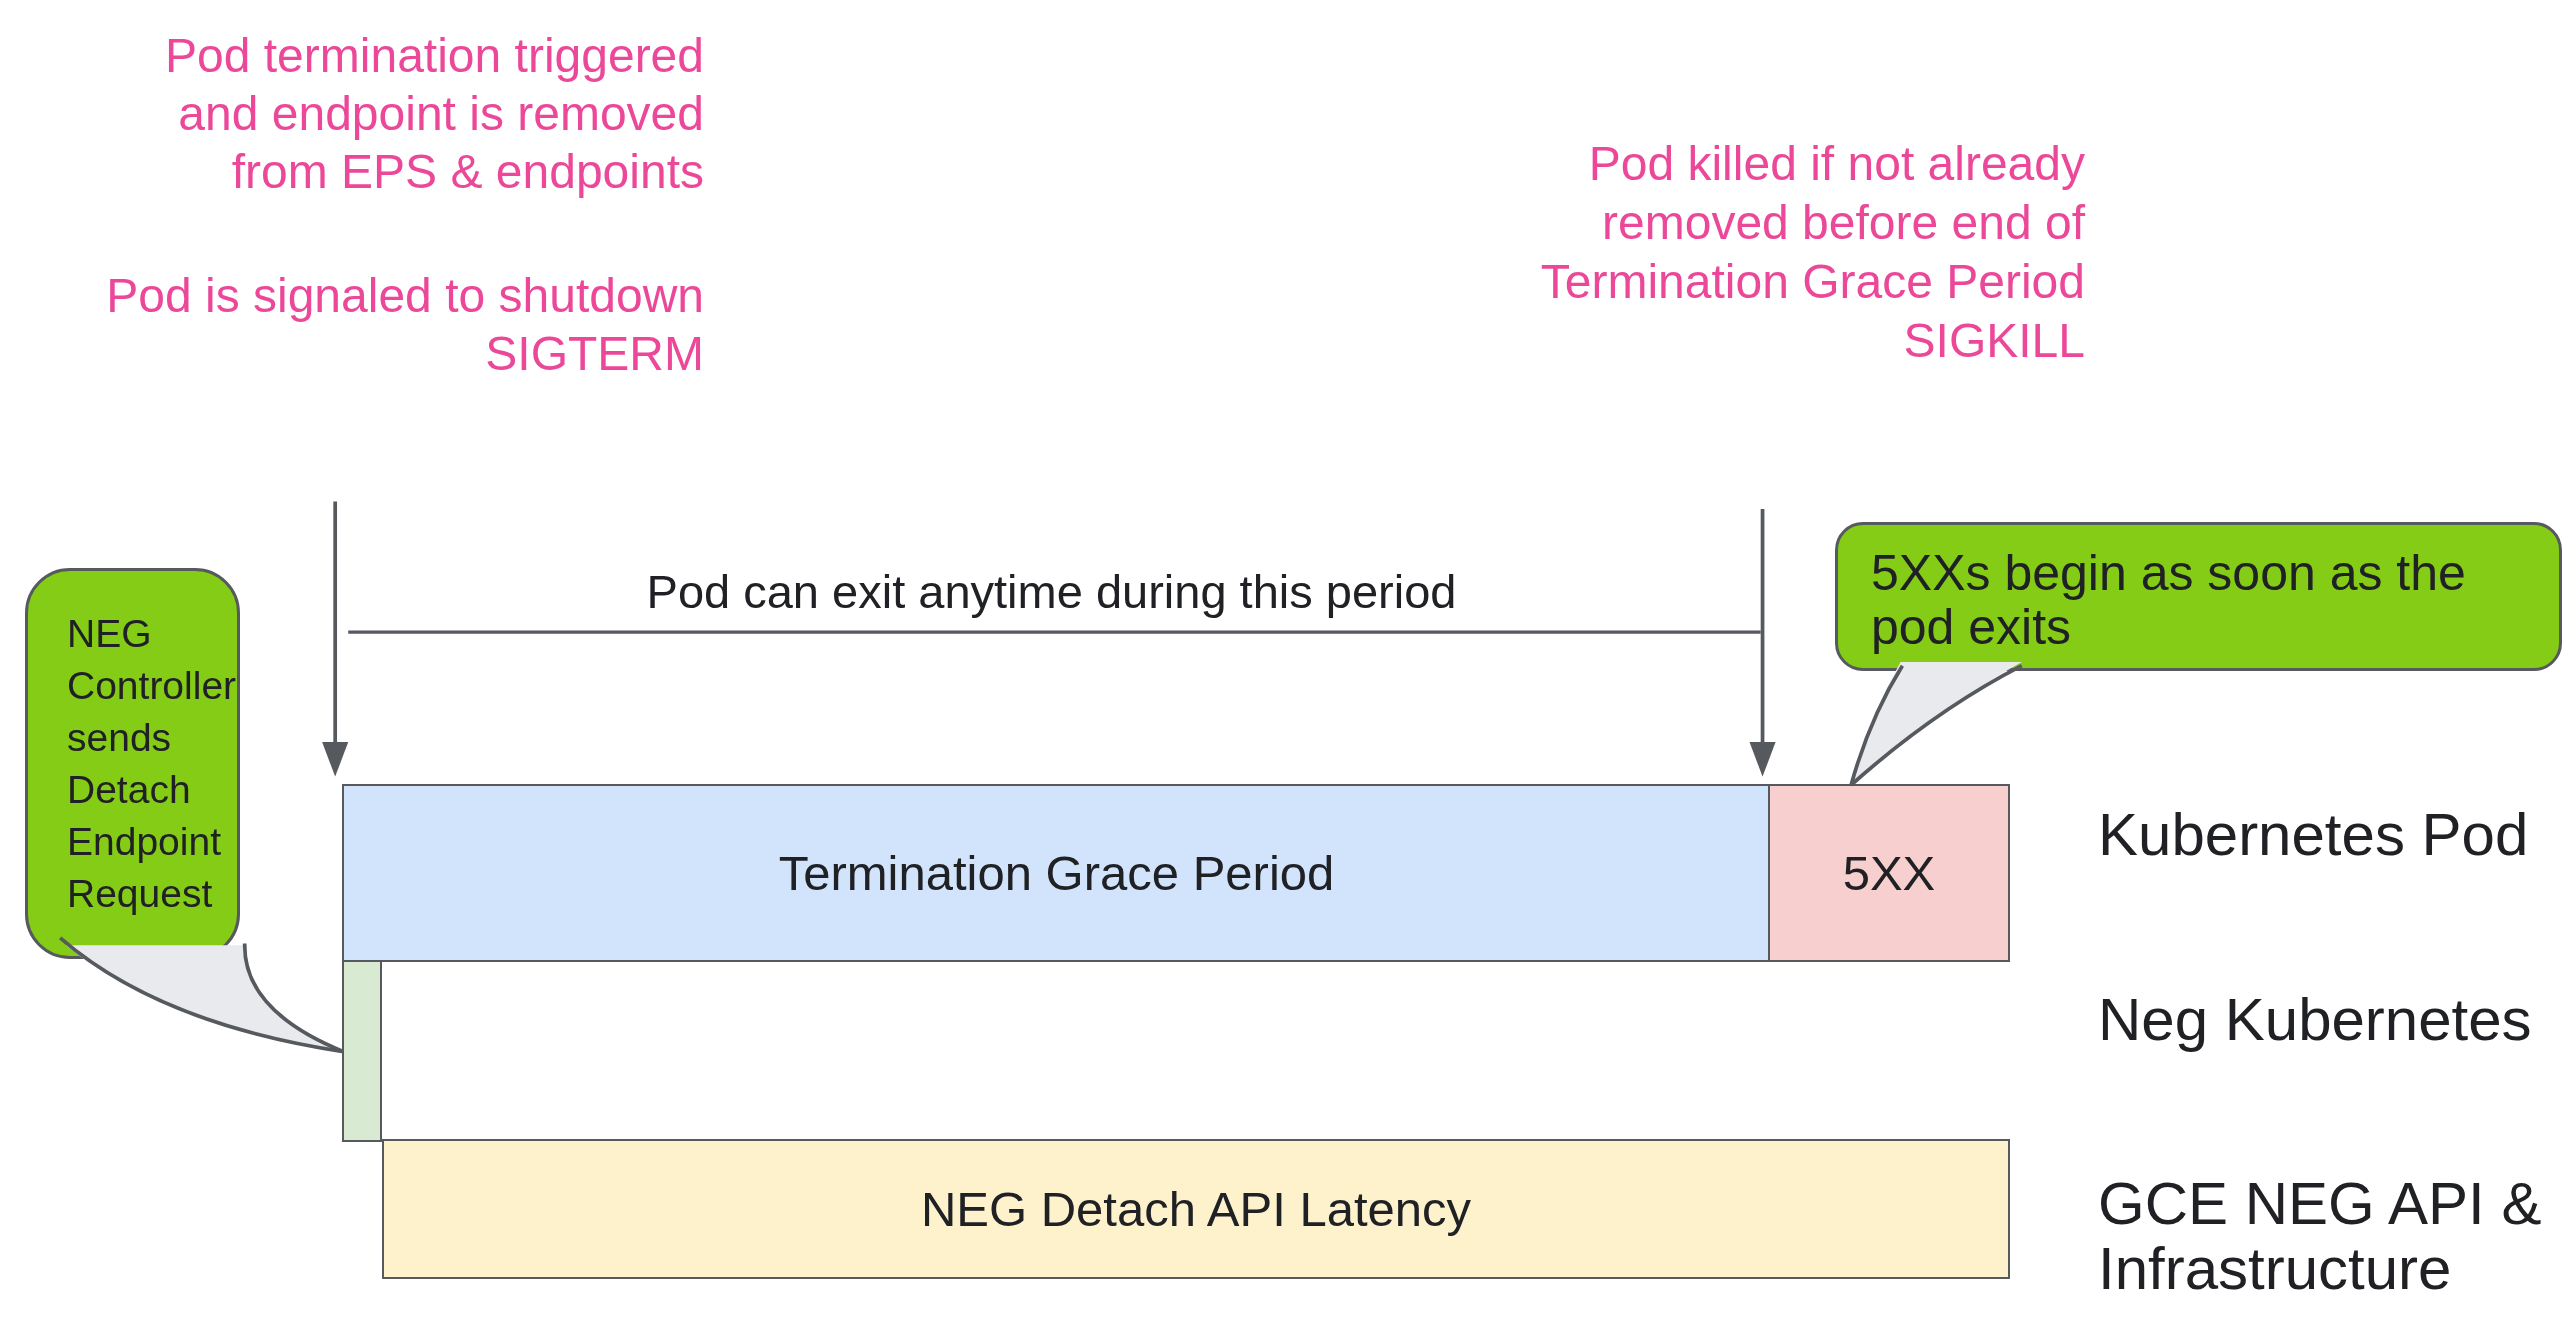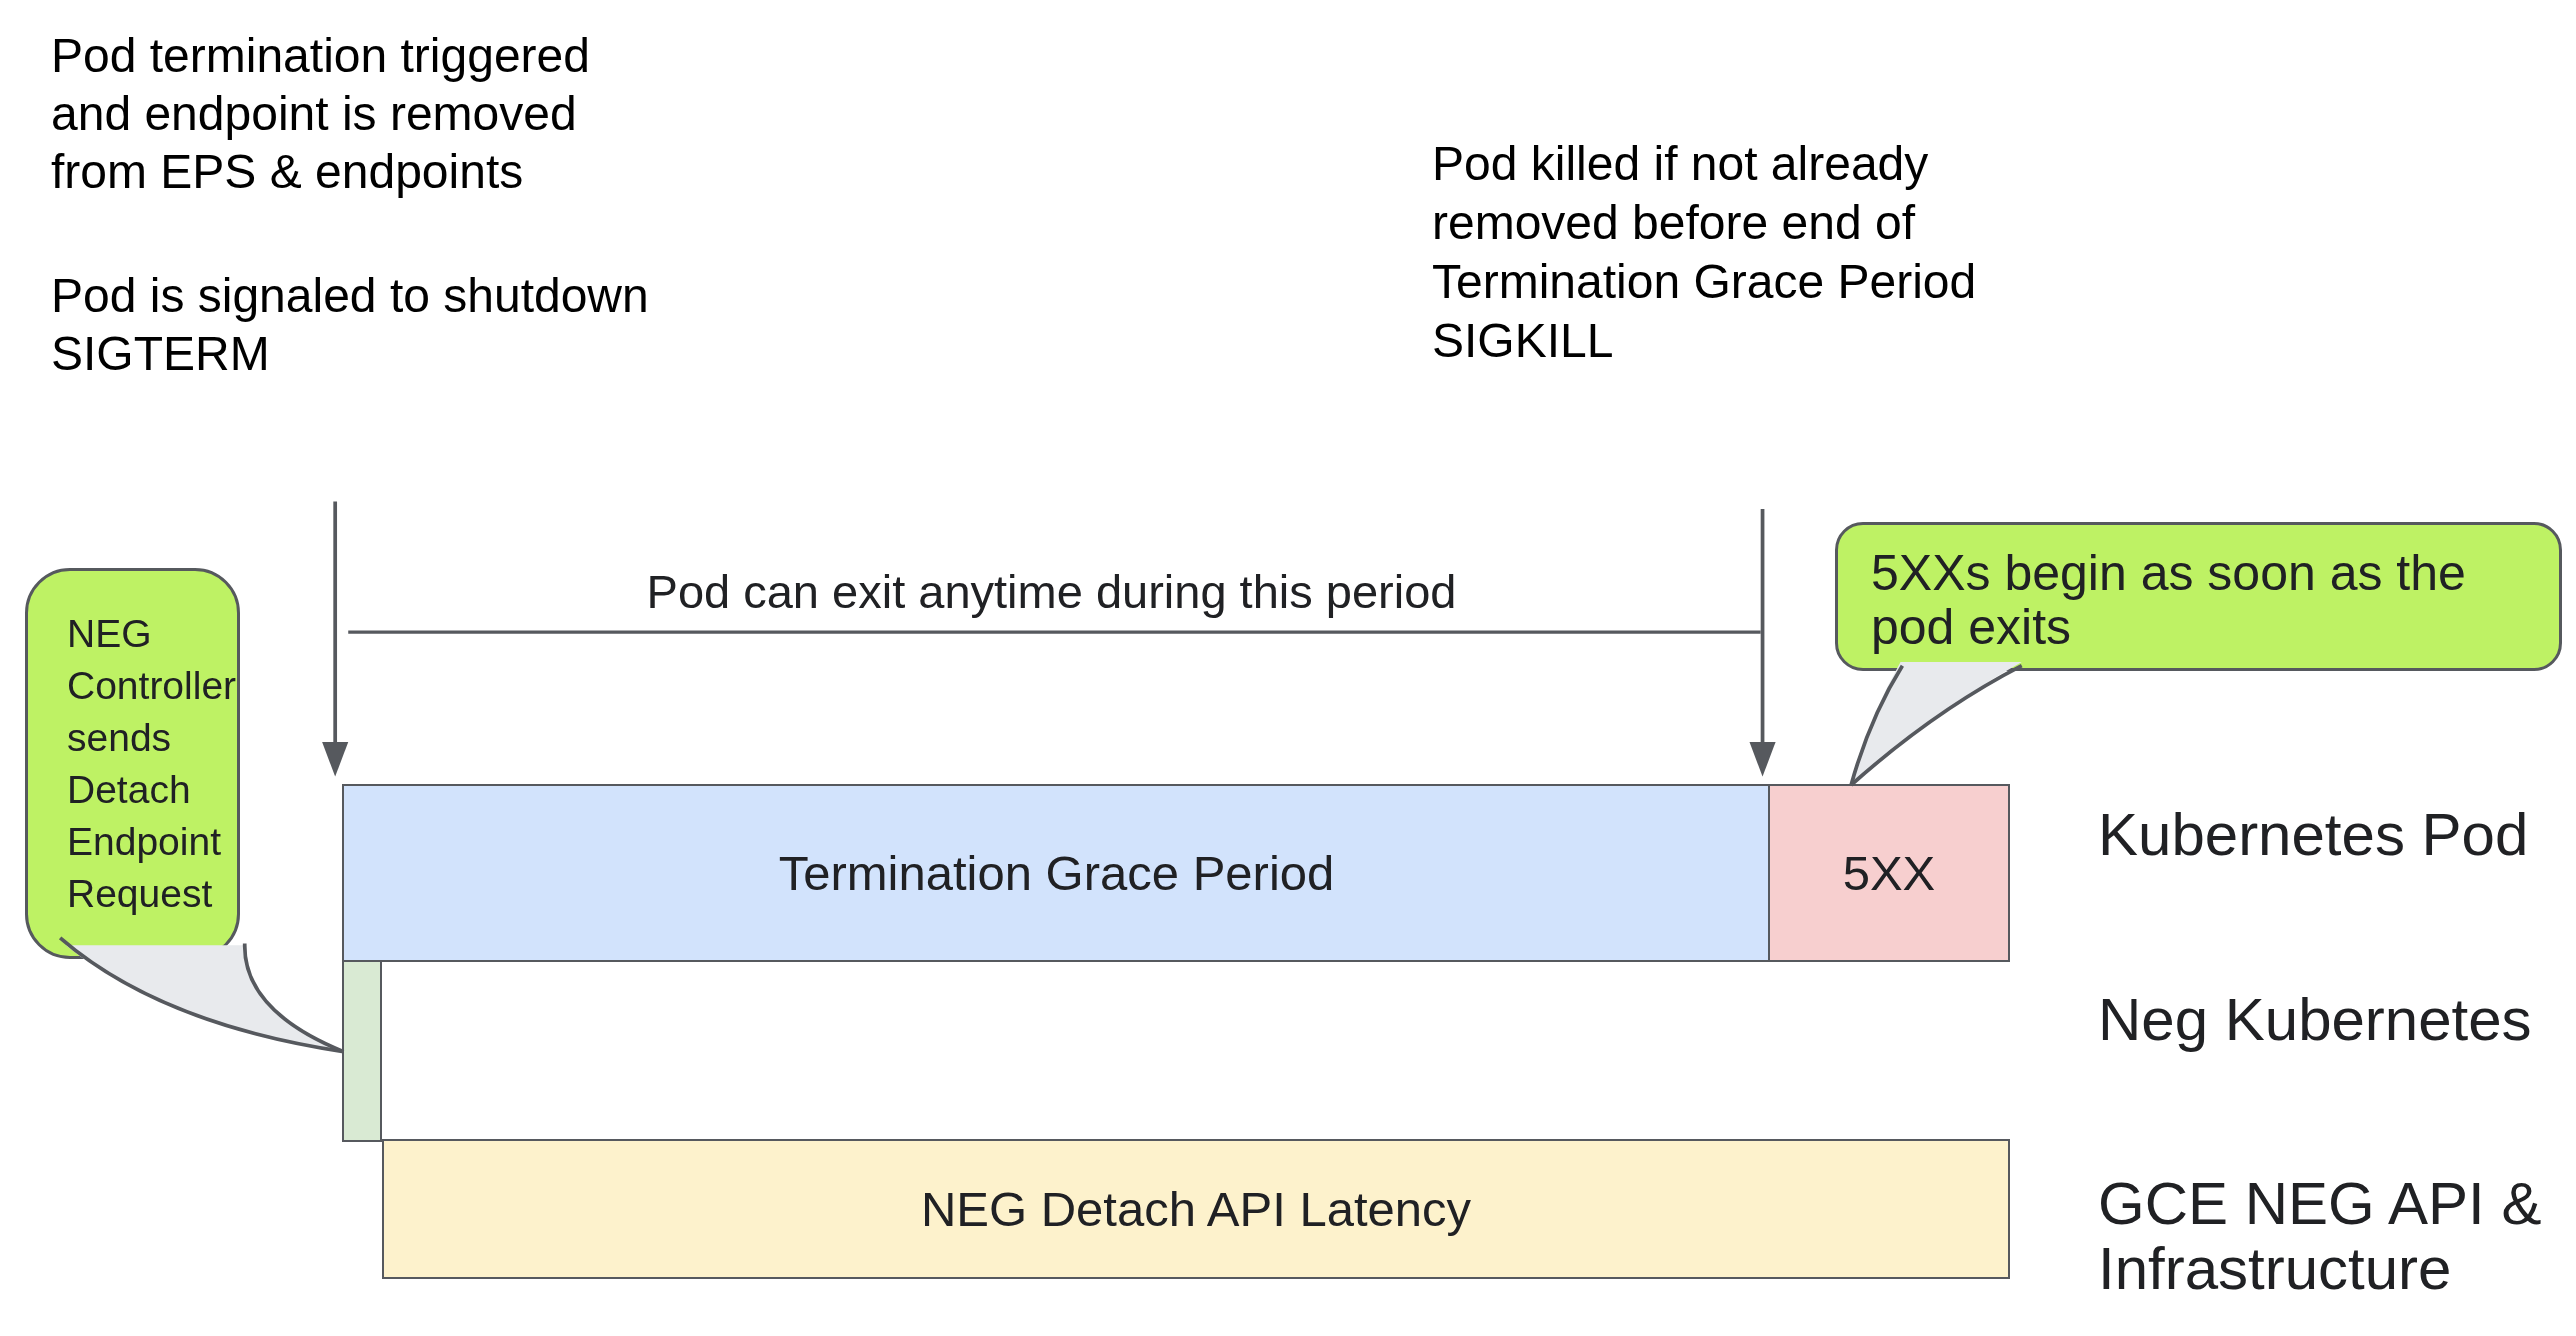--- a/index.html
+++ b/index.html
@@ -7,24 +7,24 @@
     position:relative;
     width:2576px;height:1336px;
     background:#ffffff;
     font-family:"Liberation Sans","DejaVu Sans",sans-serif;
     color:#202124;
     overflow:hidden;
   }
   .abs{position:absolute;}
   .note{
     white-space:pre;
-    text-align:left;
+    text-align:right;
     font-size:48px;
     line-height:58px;
-    color:#000000;
+    color:#ec4899;
     z-index:3;
   }
   .period-label{
     white-space:pre;
     text-align:center;
     font-size:47px;
     line-height:50px;
     z-index:3;
   }
   .bar{
@@ -33,21 +33,21 @@
     display:flex;align-items:center;justify-content:center;
     font-size:49px;
     z-index:1;
   }
   .bar-blue{background:#d2e3fc;}
   .bar-pink{background:#f7cfcf;}
   .bar-green{background:#d9ead3;}
   .bar-yellow{background:#fdf2cc;}
   .callout{
     box-sizing:border-box;
-    background:#bef264;
+    background:#84cc16;
     border:3.7px solid #56595e;
     display:flex;flex-direction:column;justify-content:center;
     z-index:1;
   }
   .callout-left{
     left:25px;top:568px;width:215px;height:391px;
     border-radius:45px;
     padding-left:39px;
     font-size:39px;line-height:52px;
   }

